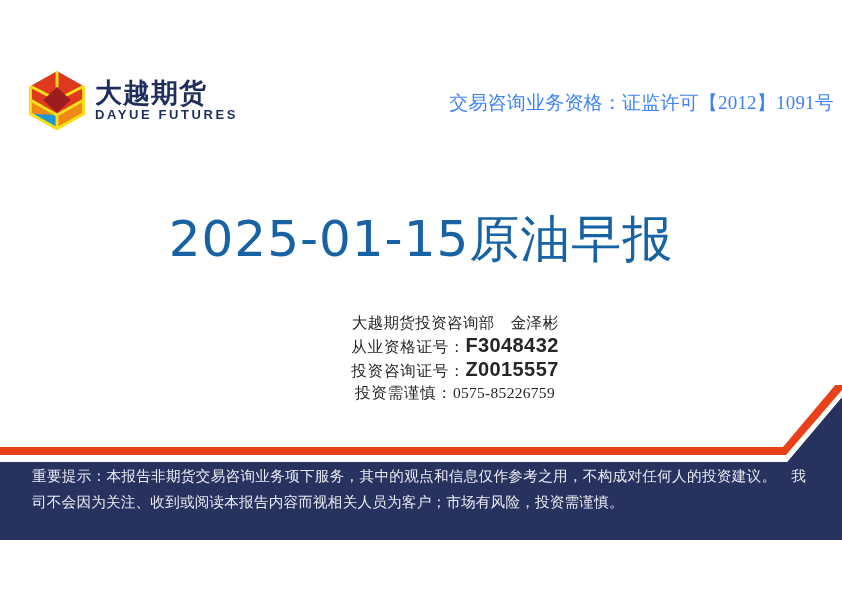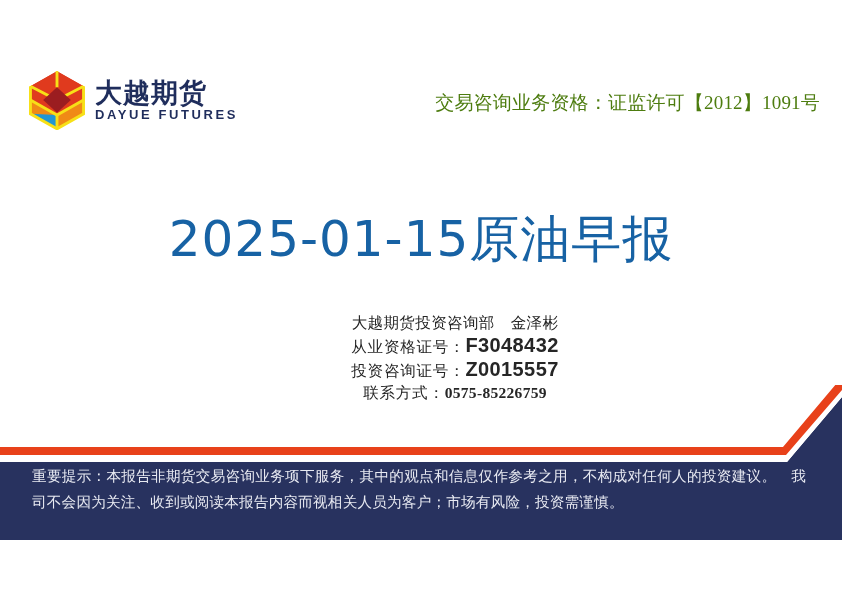--- a/index.html
+++ b/index.html
@@ -69,25 +69,25 @@
     font-family: "Liberation Sans", "DejaVu Sans", sans-serif;
     font-size: 13px;
     font-weight: bold;
     letter-spacing: 2.6px;
     color: #1f2d5c;
     white-space: nowrap;
   }
 
   .license {
     position: absolute;
-    right: 22px;
+    right: 8px;
     top: 90px;
     font-family: "Liberation Serif", "DejaVu Serif", serif;
     font-size: 19px;
-    color: #4d7c0f;
+    color: #3b82f6;
     white-space: nowrap;
     letter-spacing: 0.2px;
   }
 
   
   .report-title {
     position: absolute;
     top: 206px;
     left: 0;
     width: 842px;
@@ -126,21 +126,21 @@
   .meta-line .code {
     font-family: "Liberation Sans", "DejaVu Sans", sans-serif;
     font-weight: bold;
     font-size: 20px;
     letter-spacing: 0.4px;
   }
 
   .meta-line.dept { font-size: 15.5px; }
   .meta-line.phone .val {
     font-family: "Liberation Serif", "DejaVu Serif", serif;
-    font-weight: bold;
+    font-weight: normal;
     letter-spacing: 0.3px;
   }
 
   
   .band {
     position: absolute;
     left: 0;
     top: 385px;
     width: 842px;
     height: 155px;
@@ -217,21 +217,21 @@
 
   <div class="meta-block">
     <div class="meta-line dept">大越期货投资咨询部　金泽彬</div>
     <div class="meta-line">
       <span class="lead">从业资格证号：</span><span class="code">F3048432</span>
     </div>
     <div class="meta-line">
       <span class="lead">投资咨询证号：</span><span class="code">Z0015557</span>
     </div>
     <div class="meta-line phone">
-      <span class="lead">联系方式：</span><span class="val">0575-85226759</span>
+      <span class="lead">投资需谨慎：</span><span class="val">0575-85226759</span>
     </div>
   </div>
 
   <div class="band">
     <svg width="842" height="155" viewBox="0 0 842 155">
 
       <path d="M0,77 L787,77 L842,12 L842,155 L0,155 Z" fill="#28325f"></path>
 
       <path d="M0,70 L786,70 L842,5 L842,12 L787,77 L0,77 Z" fill="#ffffff"></path>
 

